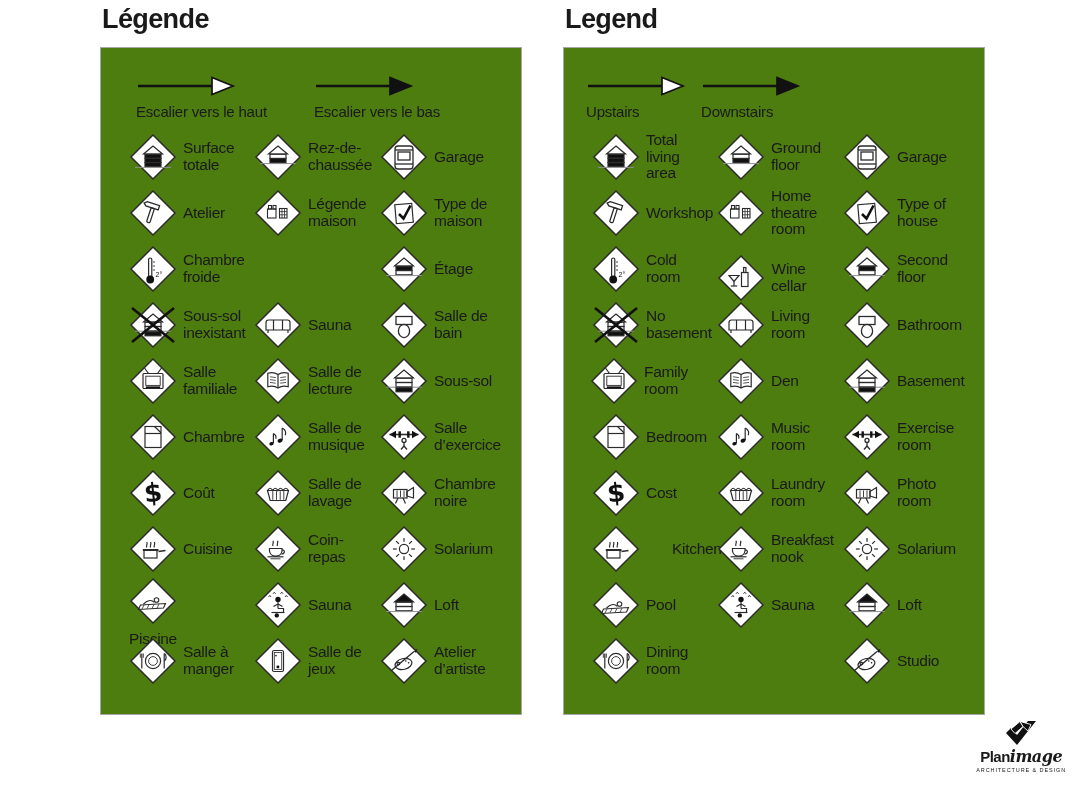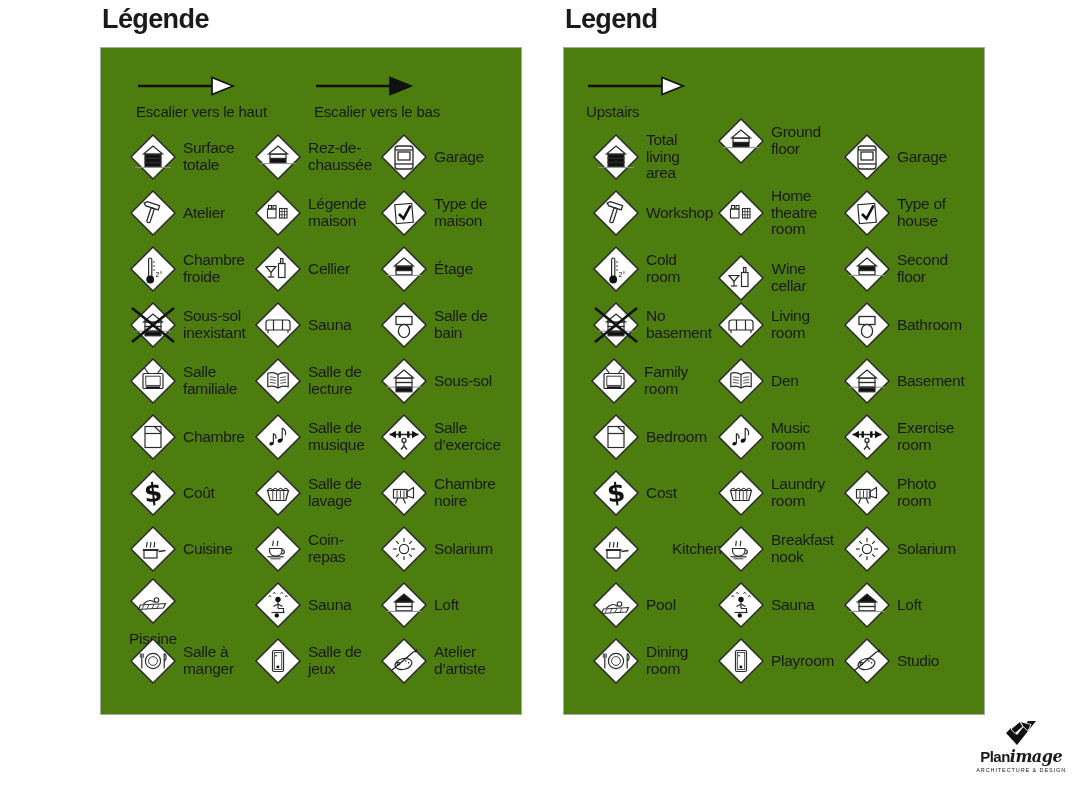--- a/index.html
+++ b/index.html
@@ -330,27 +330,20 @@
 maison</div>
     </div>
     <div class="cell" style="left: 28px; top: 193px;">
       <svg class="dicon" viewBox="0 0 48 48">
         <use href="#sym-diamond"></use>
         <use href="#sym-cold-room"></use>
       </svg>
       <div class="cell-label">Chambre
 froide</div>
     </div>
-    <div class="cell" style="left: 153px; top: 193px;">
-      <svg class="dicon" viewBox="0 0 48 48">
-        <use href="#sym-diamond"></use>
-        <use href="#sym-wine-cellar"></use>
-      </svg>
-      <div class="cell-label">Cellier</div>
-    </div>
     <div class="cell" style="left: 279px; top: 193px;">
       <svg class="dicon" viewBox="0 0 48 48">
         <use href="#sym-diamond"></use>
         <use href="#sym-second-floor"></use>
       </svg>
       <div class="cell-label">Étage</div>
     </div>
     <div class="cell" style="left: 28px; top: 249px;">
       <svg class="dicon" viewBox="0 0 48 48">
         <use href="#sym-diamond"></use>
@@ -513,30 +506,37 @@
   </div>
 
 <div class="panel p1" style="left:563px;top:47px">
   <div class="arrow a0">
     <svg viewBox="0 0 100 24">
         <line x1="2" y1="12" x2="76" y2="12" stroke="#111" stroke-width="2.4"></line>
         <polygon points="76,3.5 97,12 76,20.5" fill="#fff" stroke="#111" stroke-width="1.7"></polygon>
       </svg>
     <div class="arrow-label">Upstairs</div>
   </div>
+  <div class="arrow a1">
+    <svg viewBox="0 0 100 24">
+        <line x1="2" y1="12" x2="76" y2="12" stroke="#111" stroke-width="2.4"></line>
+        <polygon points="76,3.5 97,12 76,20.5" fill="#111" stroke="#111" stroke-width="1.7"></polygon>
+      </svg>
+    <div class="arrow-label">Downstairs</div>
+  </div>
 <div class="cell" style="left: 28px; top: 81px;">
       <svg class="dicon" viewBox="0 0 48 48">
         <use href="#sym-diamond"></use>
         <use href="#sym-total-living-area"></use>
       </svg>
       <div class="cell-label">Total
 living
 area</div>
     </div>
-    <div class="cell" style="left: 153px; top: 65px;">
+    <div class="cell" style="left: 153px; top: 81px;">
       <svg class="dicon" viewBox="0 0 48 48">
         <use href="#sym-diamond"></use>
         <use href="#sym-ground-floor"></use>
       </svg>
       <div class="cell-label">Ground
 floor</div>
     </div>
     <div class="cell" style="left: 279px; top: 81px;">
       <svg class="dicon" viewBox="0 0 48 48">
         <use href="#sym-diamond"></use>
@@ -726,27 +726,20 @@
       </svg>
       <div class="cell-label">Loft</div>
     </div>
     <div class="cell" style="left: 28px; top: 585px;">
       <svg class="dicon" viewBox="0 0 48 48">
         <use href="#sym-diamond"></use>
         <use href="#sym-dining-room"></use>
       </svg>
       <div class="cell-label">Dining
 room</div>
-    </div>
-    <div class="cell" style="left: 153px; top: 585px;">
-      <svg class="dicon" viewBox="0 0 48 48">
-        <use href="#sym-diamond"></use>
-        <use href="#sym-playroom"></use>
-      </svg>
-      <div class="cell-label">Playroom</div>
     </div>
     <div class="cell" style="left: 279px; top: 585px;">
       <svg class="dicon" viewBox="0 0 48 48">
         <use href="#sym-diamond"></use>
         <use href="#sym-studio"></use>
       </svg>
       <div class="cell-label">Studio</div>
     </div>
   </div>
 

